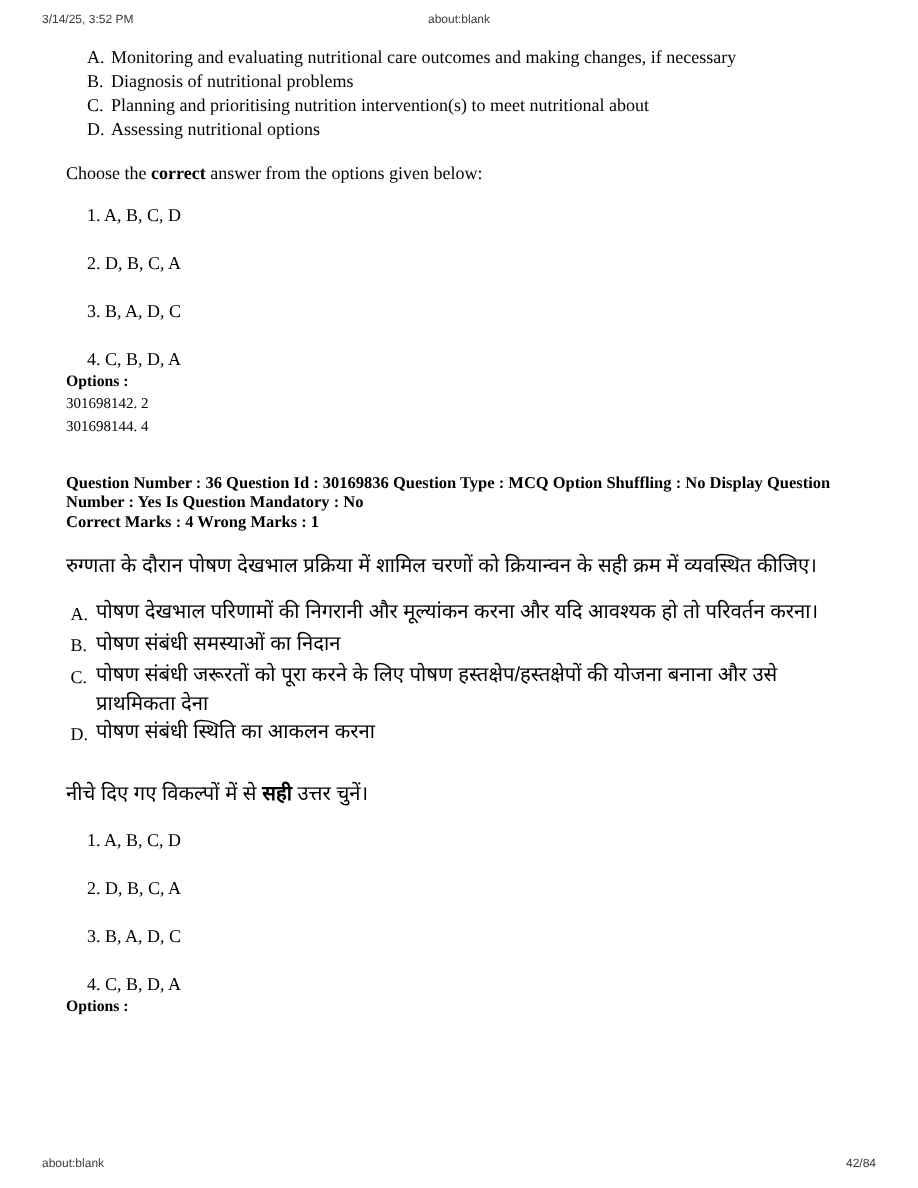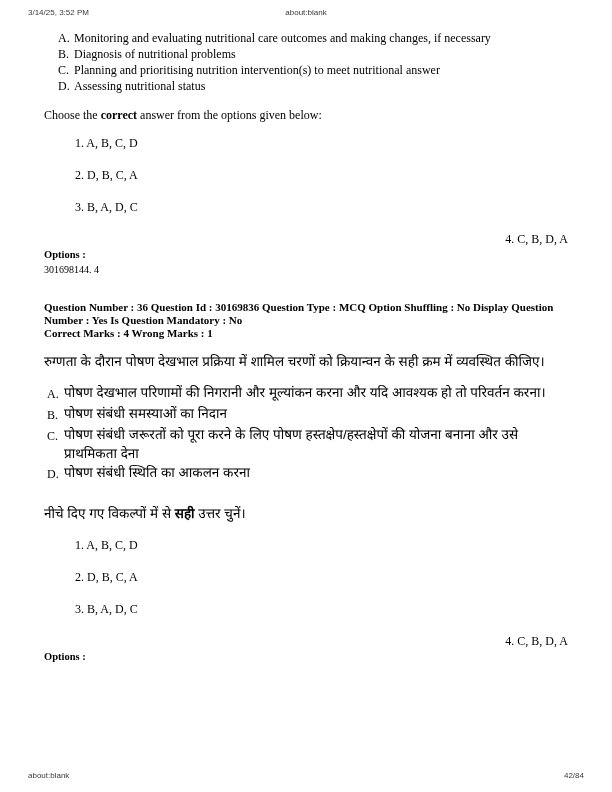--- a/index.html
+++ b/index.html
@@ -45,22 +45,22 @@
   }
   p { margin: 0; }
   .prompt-en { margin-bottom: 14px; width: 506px; }
   .steps { margin-left: 14px; }
   .steps-en { margin-bottom: 13px; }
   .step { display: flex; }
   .step .letter { flex: 0 0 16px; }
   .step .step-text { flex: 1 1 auto; }
   .choose-line { margin-bottom: 12px; }
   .choices { margin-left: 14px; }
-  .choice { margin-bottom: 16px; margin-left: 17px; }
-  .choice:last-child { margin-bottom: 0; text-align: right; }
+  .choice { margin-bottom: 16px; }
+  .choice:last-child { margin-bottom: 0; }
   .options-block { margin-bottom: 24px; }
   .options-label {
     font-weight: bold;
     font-size: 10.5px;
     line-height: 15px;
   }
   .option-id { font-size: 10px; line-height: 15px; }
   .meta {
     font-weight: bold;
     font-size: 11px;
@@ -103,39 +103,40 @@
       <div class="step">
         <span class="letter">A.</span>
         <span class="step-text">Monitoring and evaluating nutritional care outcomes and making changes, if necessary</span>
       </div>
       <div class="step">
         <span class="letter">B.</span>
         <span class="step-text">Diagnosis of nutritional problems</span>
       </div>
       <div class="step">
         <span class="letter">C.</span>
-        <span class="step-text">Planning and prioritising nutrition intervention(s) to meet nutritional answer</span>
+        <span class="step-text">Planning and prioritising nutrition intervention(s) to meet nutritional about</span>
       </div>
       <div class="step">
         <span class="letter">D.</span>
-        <span class="step-text">Assessing nutritional status</span>
+        <span class="step-text">Assessing nutritional options</span>
       </div>
     </div>
 
     <p class="choose-line"><span>Choose the </span><b>correct</b><span> answer from the options given below:</span></p>
 
     <div class="choices">
       <div class="choice">1. A, B, C, D</div>
       <div class="choice">2. D, B, C, A</div>
       <div class="choice">3. B, A, D, C</div>
       <div class="choice">4. C, B, D, A</div>
     </div>
 
     <div class="options-block">
       <div class="options-label">Options :</div>
+      <div class="option-id">301698142. 2</div>
       <div class="option-id">301698144. 4</div>
     </div>
 
     <div class="meta">
       <p class="meta-line">Question Number : 36 Question Id : 30169836 Question Type : MCQ Option Shuffling : No Display Question Number : Yes Is Question Mandatory : No</p>
       <p class="meta-line">Correct Marks : 4 Wrong Marks : 1</p>
     </div>
 
     <p class="hi prompt-hi" lang="hi">रुग्णता के दौरान पोषण देखभाल प्रक्रिया में शामिल चरणों को क्रियान्वन के सही क्रम में व्यवस्थित कीजिए।</p>
 

